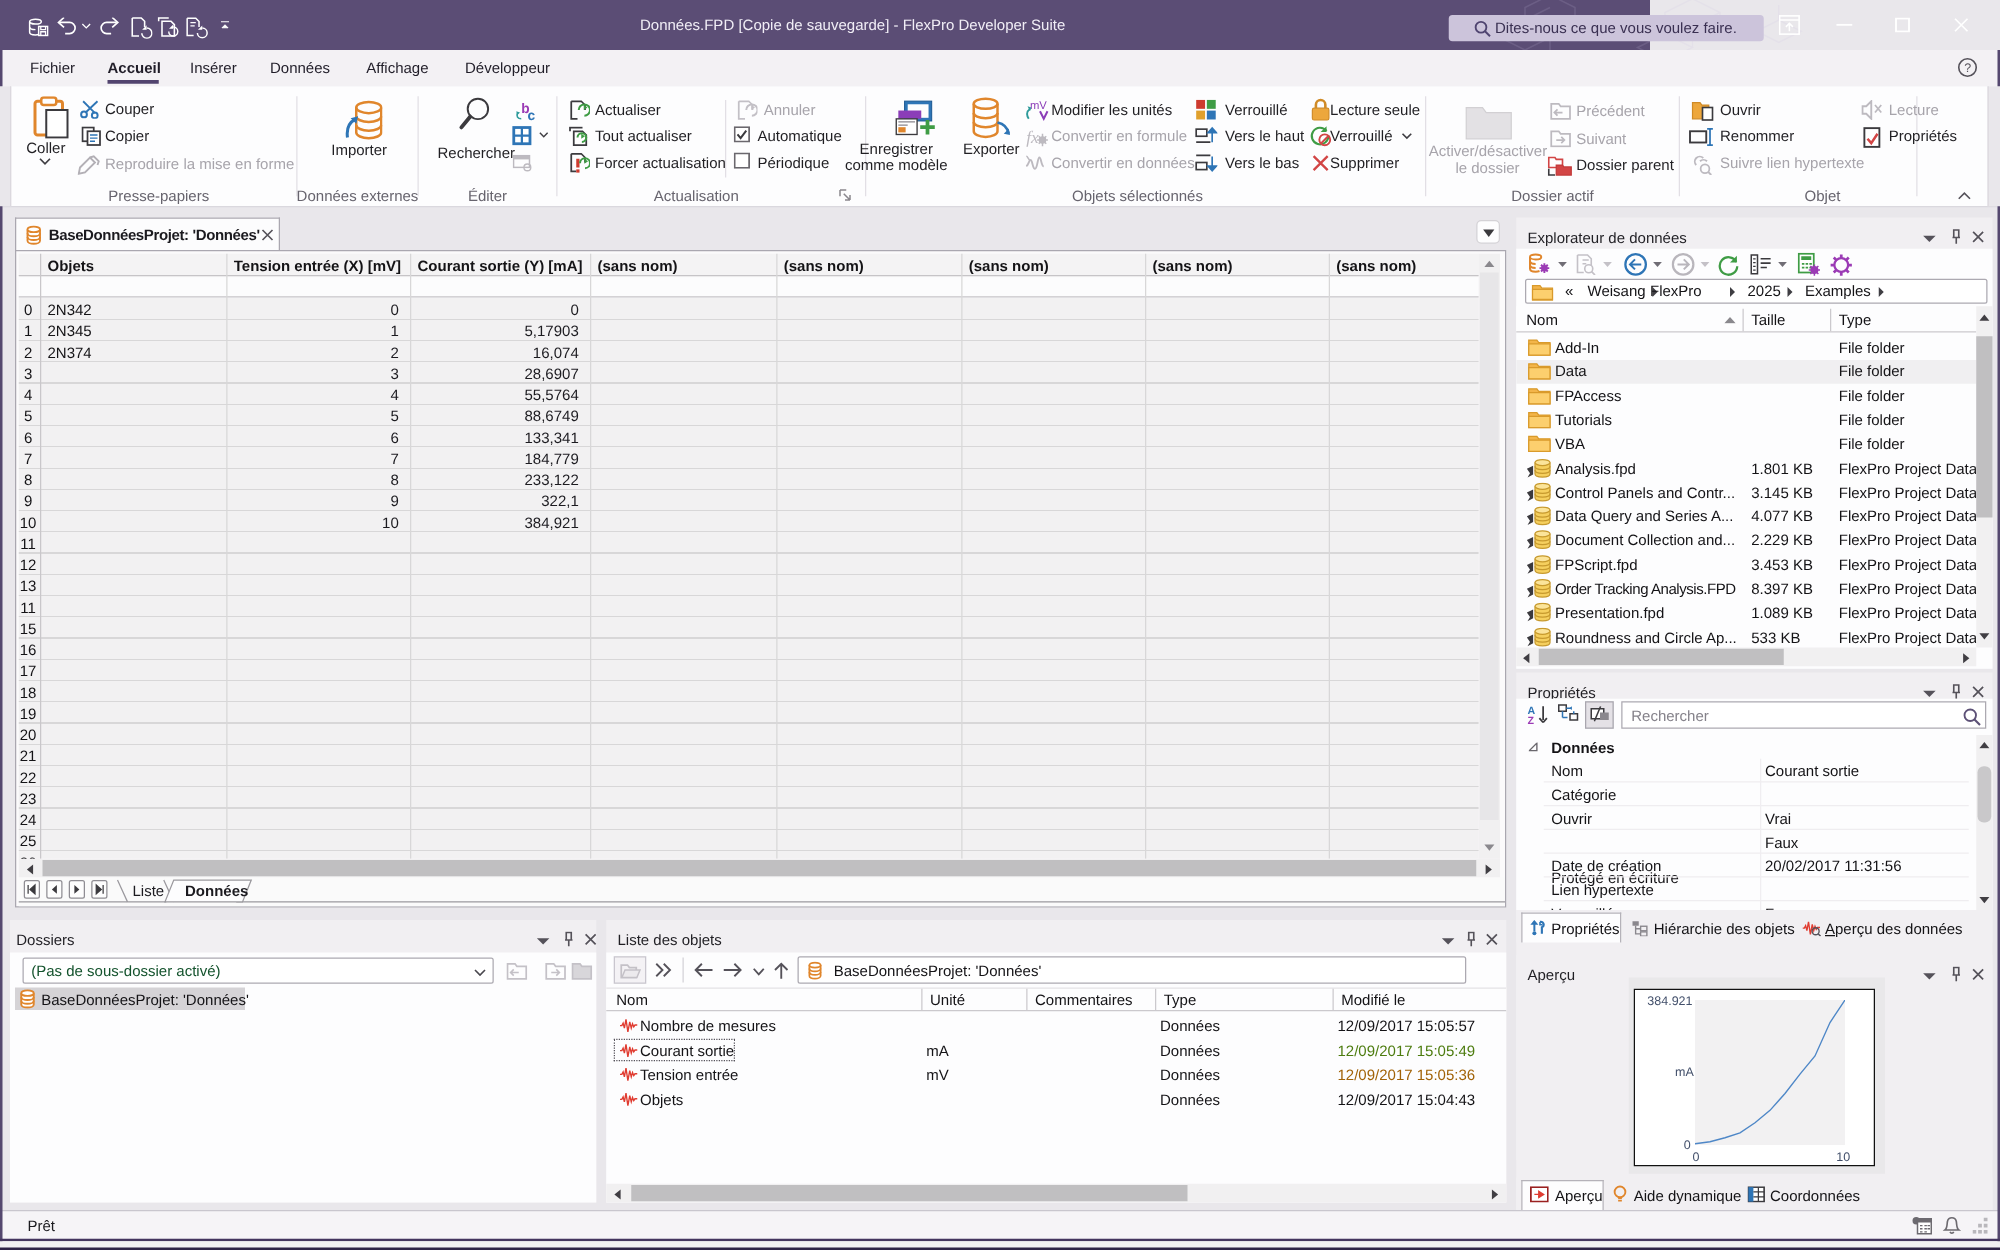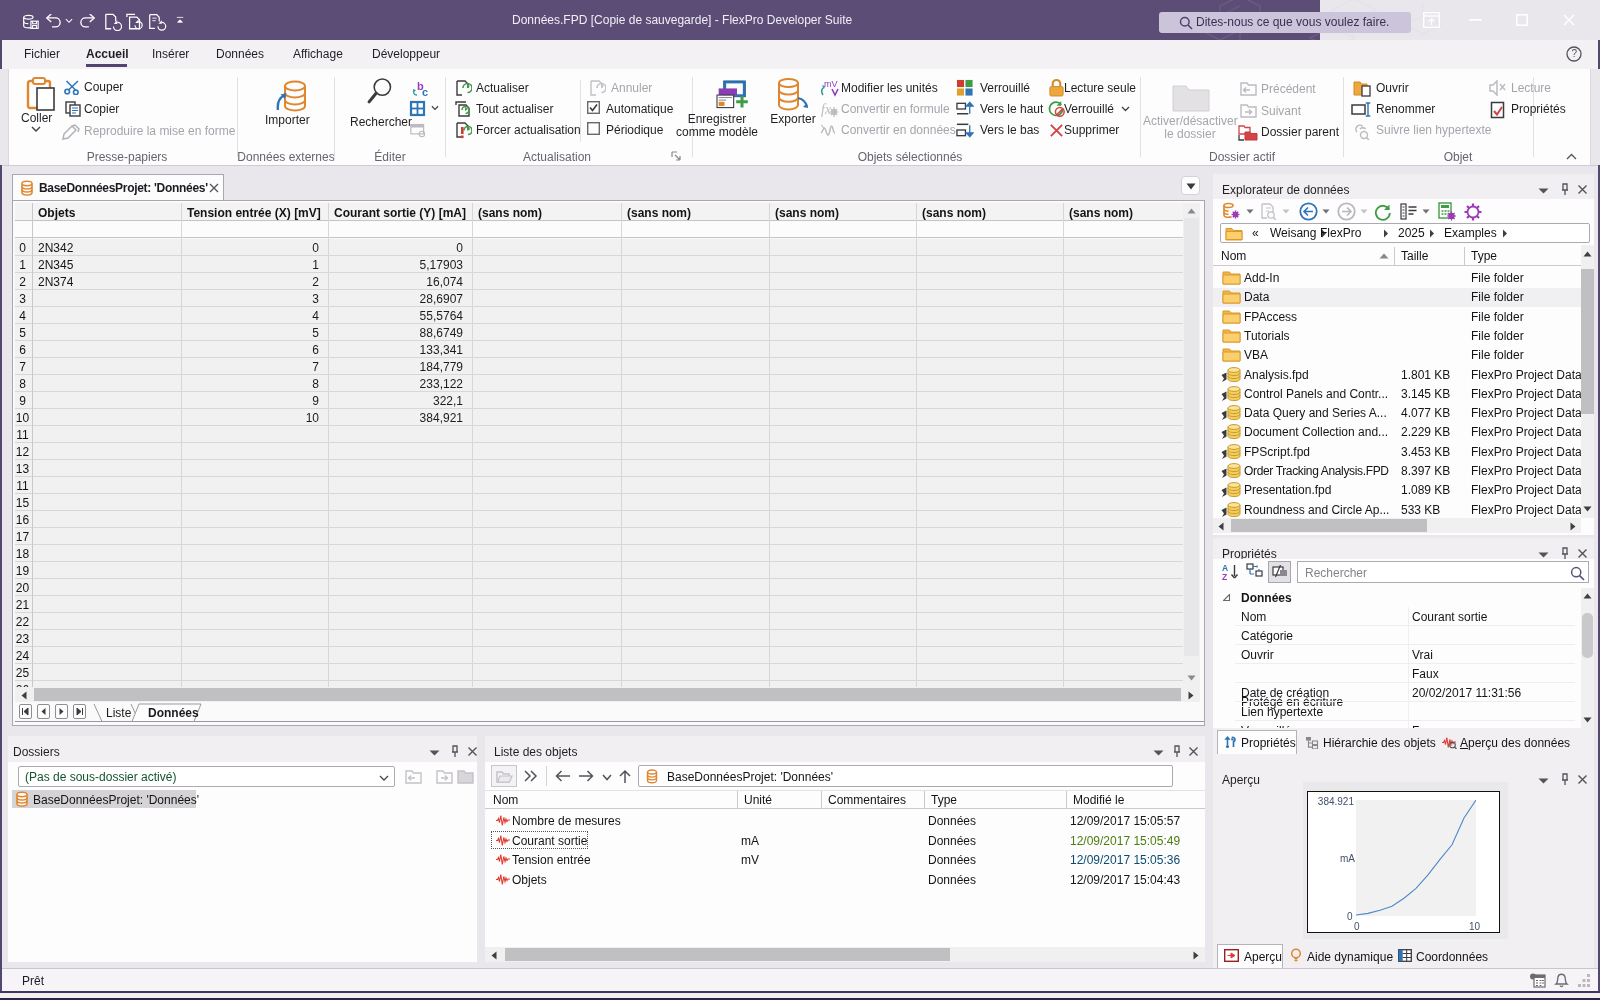--- a/index.html
+++ b/index.html
@@ -655,21 +655,21 @@
     <span class="abs" style="left:27px; top:71.5px; color:#141316;">Courant sortie</span>
     <span class="abs" style="left:256px; top:71.5px; color:#141316;">mA</span>
     <span class="abs" style="left:443px; top:71.5px; color:#141316;">Données</span>
     <span class="abs" style="left:585px; top:71.5px; color:#4d7c0f;">12/09/2017 15:05:49</span>
     <svg class="abs" style="left:11px; top:91px;" width="14" height="13" viewBox="0 0 14 13">
         <path d="M0 6.5h1.5l1-2 1 4 1.3-7 1.5 10 1.5-8 1.2 5 1-3.5 1 2.5 1-1.5H14" fill="none" stroke="#e03c31" stroke-width="1.1"></path>
       </svg>
     <span class="abs" style="left:27px; top:91px; color:#141316;">Tension entrée</span>
     <span class="abs" style="left:256px; top:91px; color:#141316;">mV</span>
     <span class="abs" style="left:443px; top:91px; color:#141316;">Données</span>
-    <span class="abs" style="left:585px; top:91px; color:#0c4a6e;">12/09/2017 15:05:36</span>
+    <span class="abs" style="left:585px; top:91px; color:#a16207;">12/09/2017 15:05:36</span>
     <svg class="abs" style="left:11px; top:110.5px;" width="14" height="13" viewBox="0 0 14 13">
         <path d="M0 6.5h1.5l1-2 1 4 1.3-7 1.5 10 1.5-8 1.2 5 1-3.5 1 2.5 1-1.5H14" fill="none" stroke="#e03c31" stroke-width="1.1"></path>
       </svg>
     <span class="abs" style="left:27px; top:110.5px; color:#141316;">Objets</span>
     <span class="abs" style="left:443px; top:110.5px; color:#141316;">Données</span>
     <span class="abs" style="left:585px; top:110.5px; color:#141316;">12/09/2017 15:04:43</span>
     <div class="abs" style="left:6px; top:69px; width:97px; height:18px; border:1px dotted #55525a;"></div>
 
     <div class="abs" style="left:0px; top:185px; width:720px; height:15px; background:#f1f0f1;">
       <svg class="abs" style="left:6px; top:4px;" width="6" height="9" viewBox="0 0 6 9">

